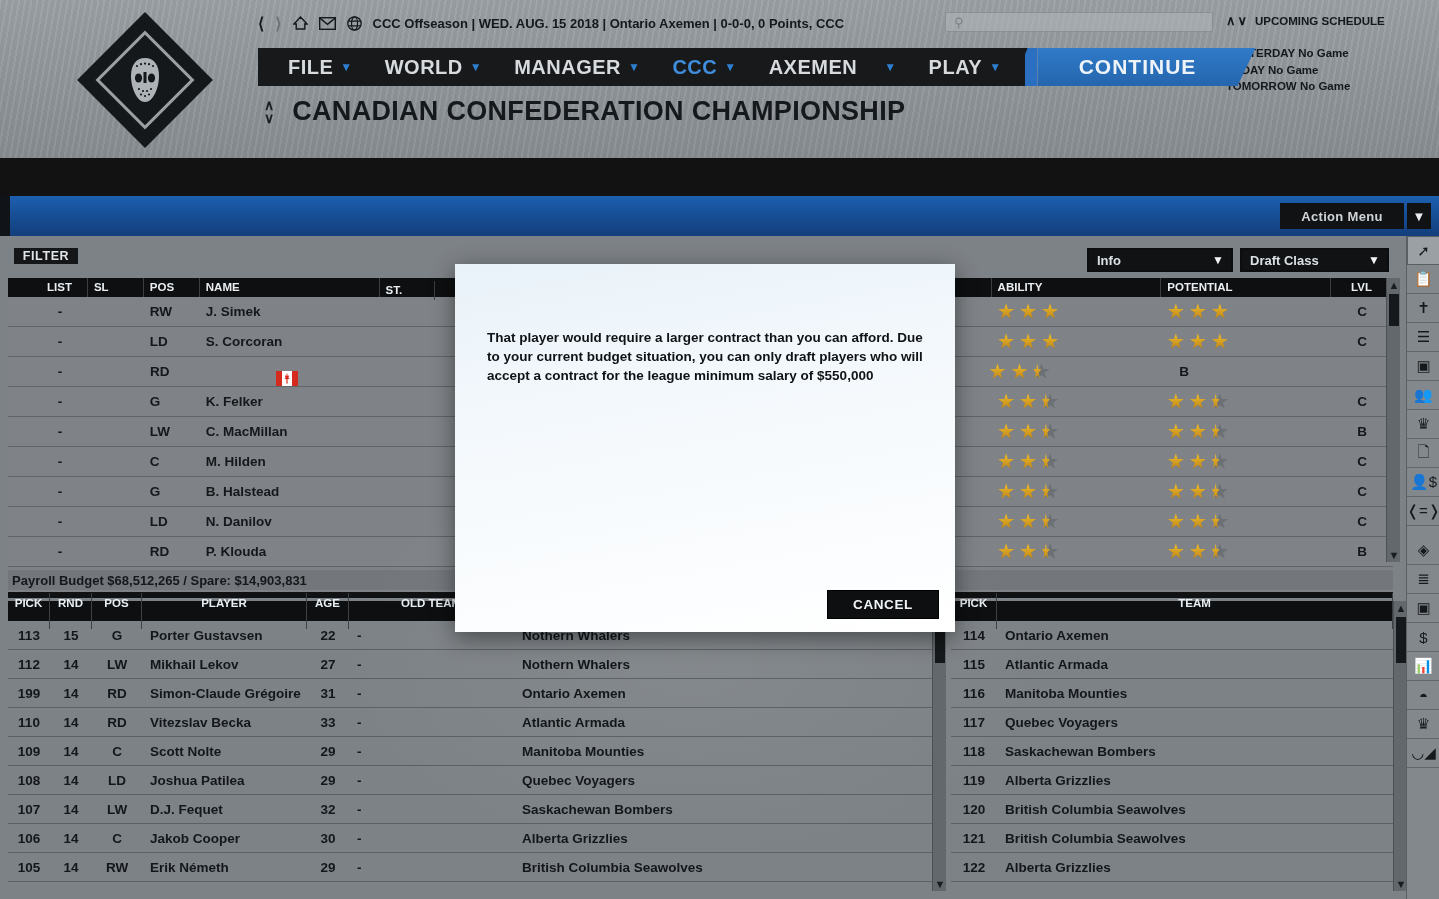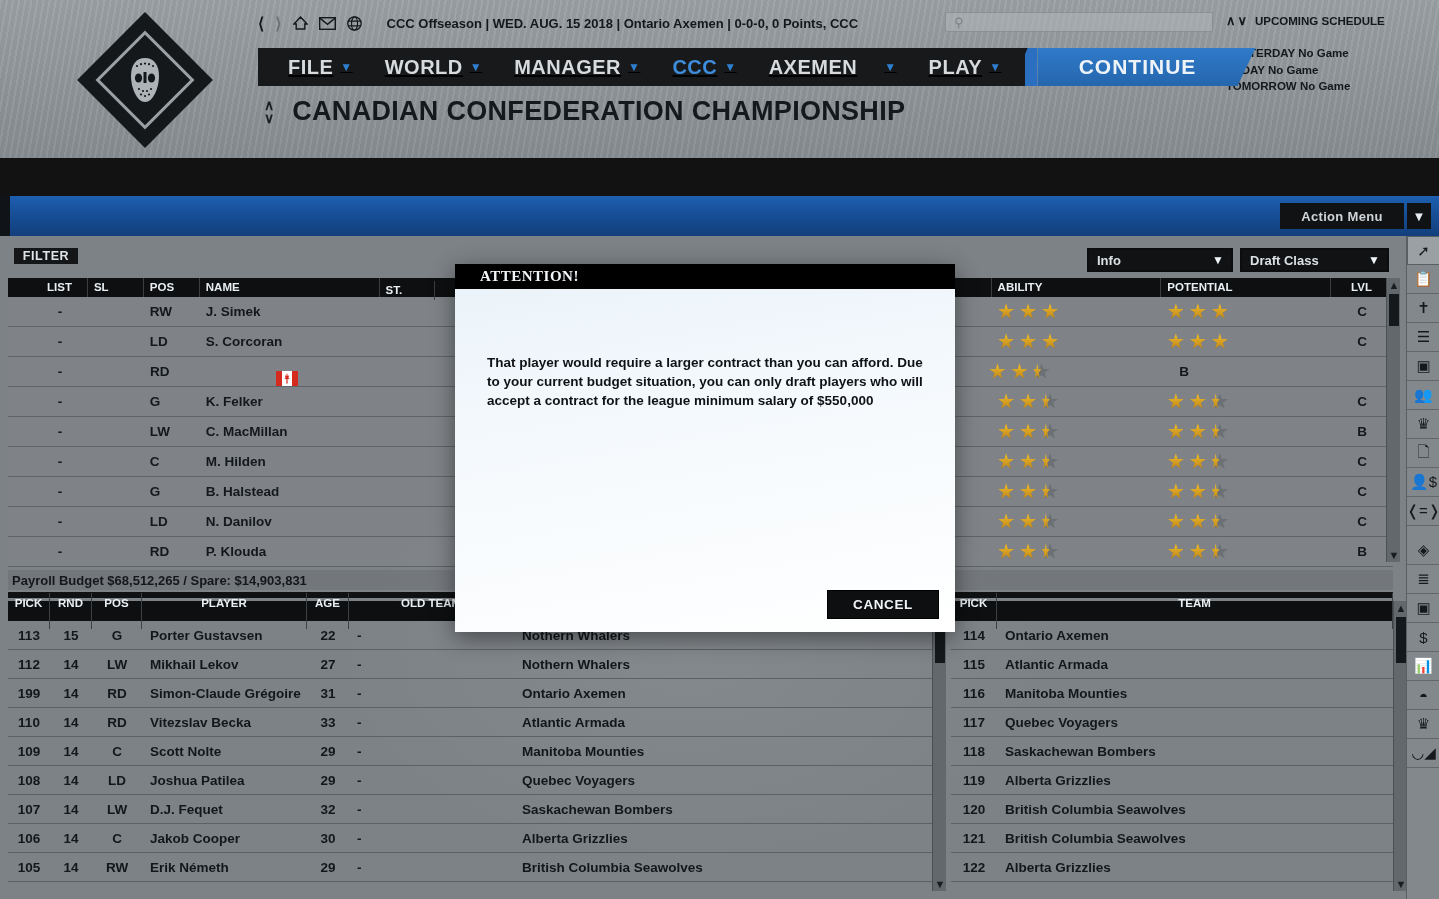--- a/index.html
+++ b/index.html
@@ -48,21 +48,21 @@
   .logo .mask {
     position: absolute; left: 50%; top: 50%; width: 34px; height: 44px;
     margin: -22px 0 0 -17px;
   }
 
   
   .navrow {
     position: absolute; left: 258px; top: 48px; height: 38px;
     display: flex; align-items: stretch;
   }
-  .navblack { background: #17191b; display: flex; align-items: flex-start; padding: 0 6px 0 14px; text-decoration: underline; }
+  .navblack { background: #17191b; display: flex; align-items: flex-start; padding: 0 6px 0 14px; }
   .navitem {
     display: flex; align-items: center; gap: 7px;
     padding: 0 16px; height: 38px; color: #d7dbde;
     font-size: 20px; font-weight: bold; letter-spacing: .5px; white-space: nowrap;
   }
   .navitem.accent { color: #3f8ede; }
   .navitem .car { font-size: 12px; color: #2f7fd0; }
   .navitem.accent .car { color: #2f7fd0; }
   .navskew {
     width: 26px; background: linear-gradient(90deg,#17191b 0%,#17191b 48%, #2a6fc0 52%, #2a6fc0 100%);
@@ -84,21 +84,21 @@
   }
 
   
   .crumbbar {
     position: absolute; left: 258px; top: 10px; height: 26px;
     display: flex; align-items: center; gap: 11px;
     color: #14181c; font-size: 13.5px; font-weight: bold;
   }
   .crumbicon { font-size: 16px; color: #14181c; display:flex; align-items:center; }
   .crumbicon.dim { color: #6d7276; }
-  .crumbtext { margin-left: 14px; white-space: nowrap; font-size: 13px; }
+  .crumbtext { margin-left: 0; white-space: nowrap; font-size: 13px; }
   .searchbox {
     position: absolute; left: 945px; top: 12px; width: 268px; height: 20px;
     background: rgba(176,182,186,.55); border: 1px solid rgba(120,126,130,.6);
     border-radius: 2px;
   }
   .searchbox .mag {
     position: absolute; left: 8px; top: 2px; color: #7d8286; font-size: 13px;
   }
 
   
@@ -1038,18 +1038,17 @@
     <div class="railbtn">≣</div>
     <div class="railbtn">▣</div>
     <div class="railbtn">$</div>
     <div class="railbtn">📊</div>
     <div class="railbtn">◓</div>
     <div class="railbtn">♛</div>
     <div class="railbtn">◡◢</div>
   </div>
 
   <div class="modal">
-    <div class="title">ATTENTION!</div>
     <div class="msg">That player would require a larger contract than you can afford. Due to your current budget situation, you can only draft players who will accept a contract for the league minimum salary of $550,000</div>
     <div class="cancel">CANCEL</div>
   </div>
 
 </div>
 
 </body></html>

